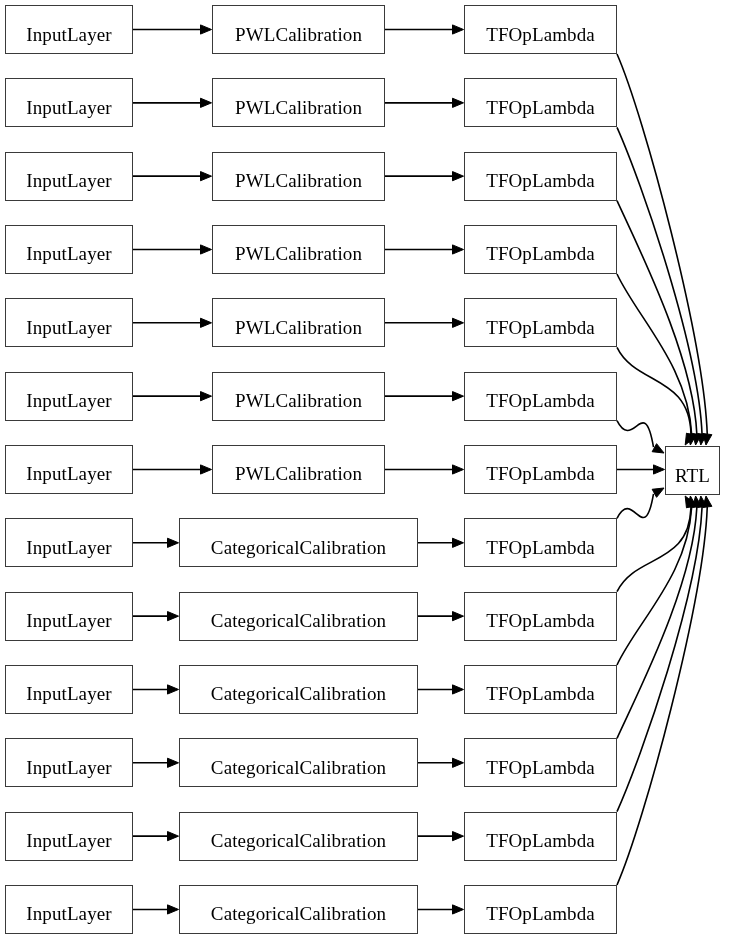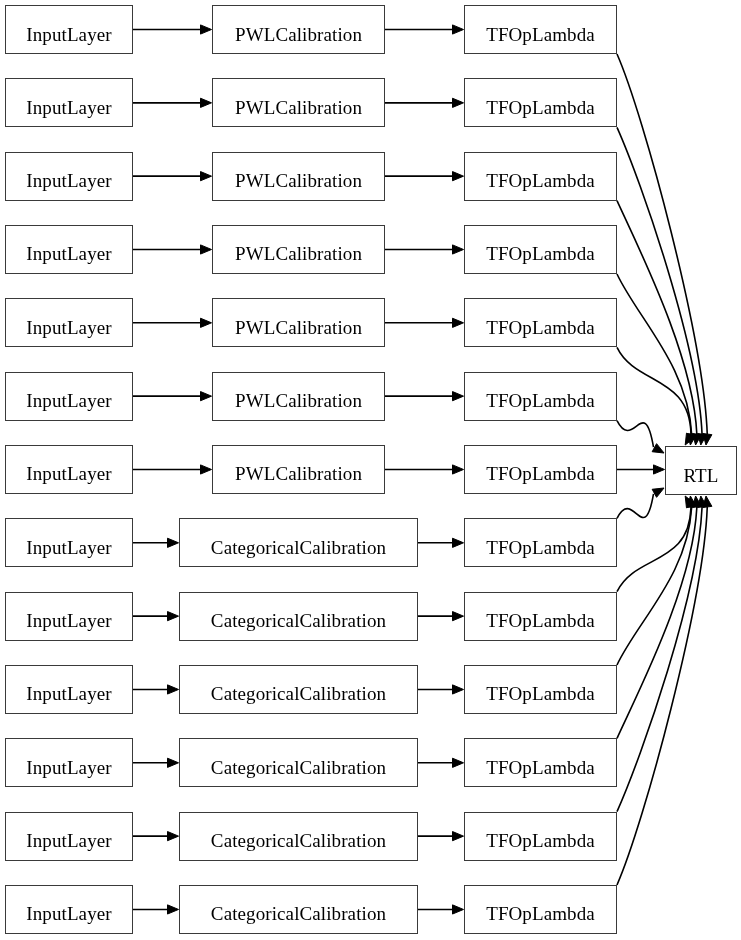--- a/index.html
+++ b/index.html
@@ -249,18 +249,18 @@
       </div>
       <div class="node" style="left: 5px; top: 884.96px; width: 128px; height: 49px;">
         <span class="node-label">InputLayer</span>
       </div>
       <div class="node" style="left: 179px; top: 884.96px; width: 239px; height: 49px;">
         <span class="node-label">CategoricalCalibration</span>
       </div>
       <div class="node" style="left: 464px; top: 884.96px; width: 153px; height: 49px;">
         <span class="node-label">TFOpLambda</span>
       </div>
-      <div class="node" style="left: 665px; top: 446px; width: 72px; height: 49px;">
+      <div class="node" style="left: 665px; top: 446px; width: 55px; height: 49px;">
         <span class="node-label">RTL</span>
       </div>
     </div>
 
 </div>
 
 </body></html>

